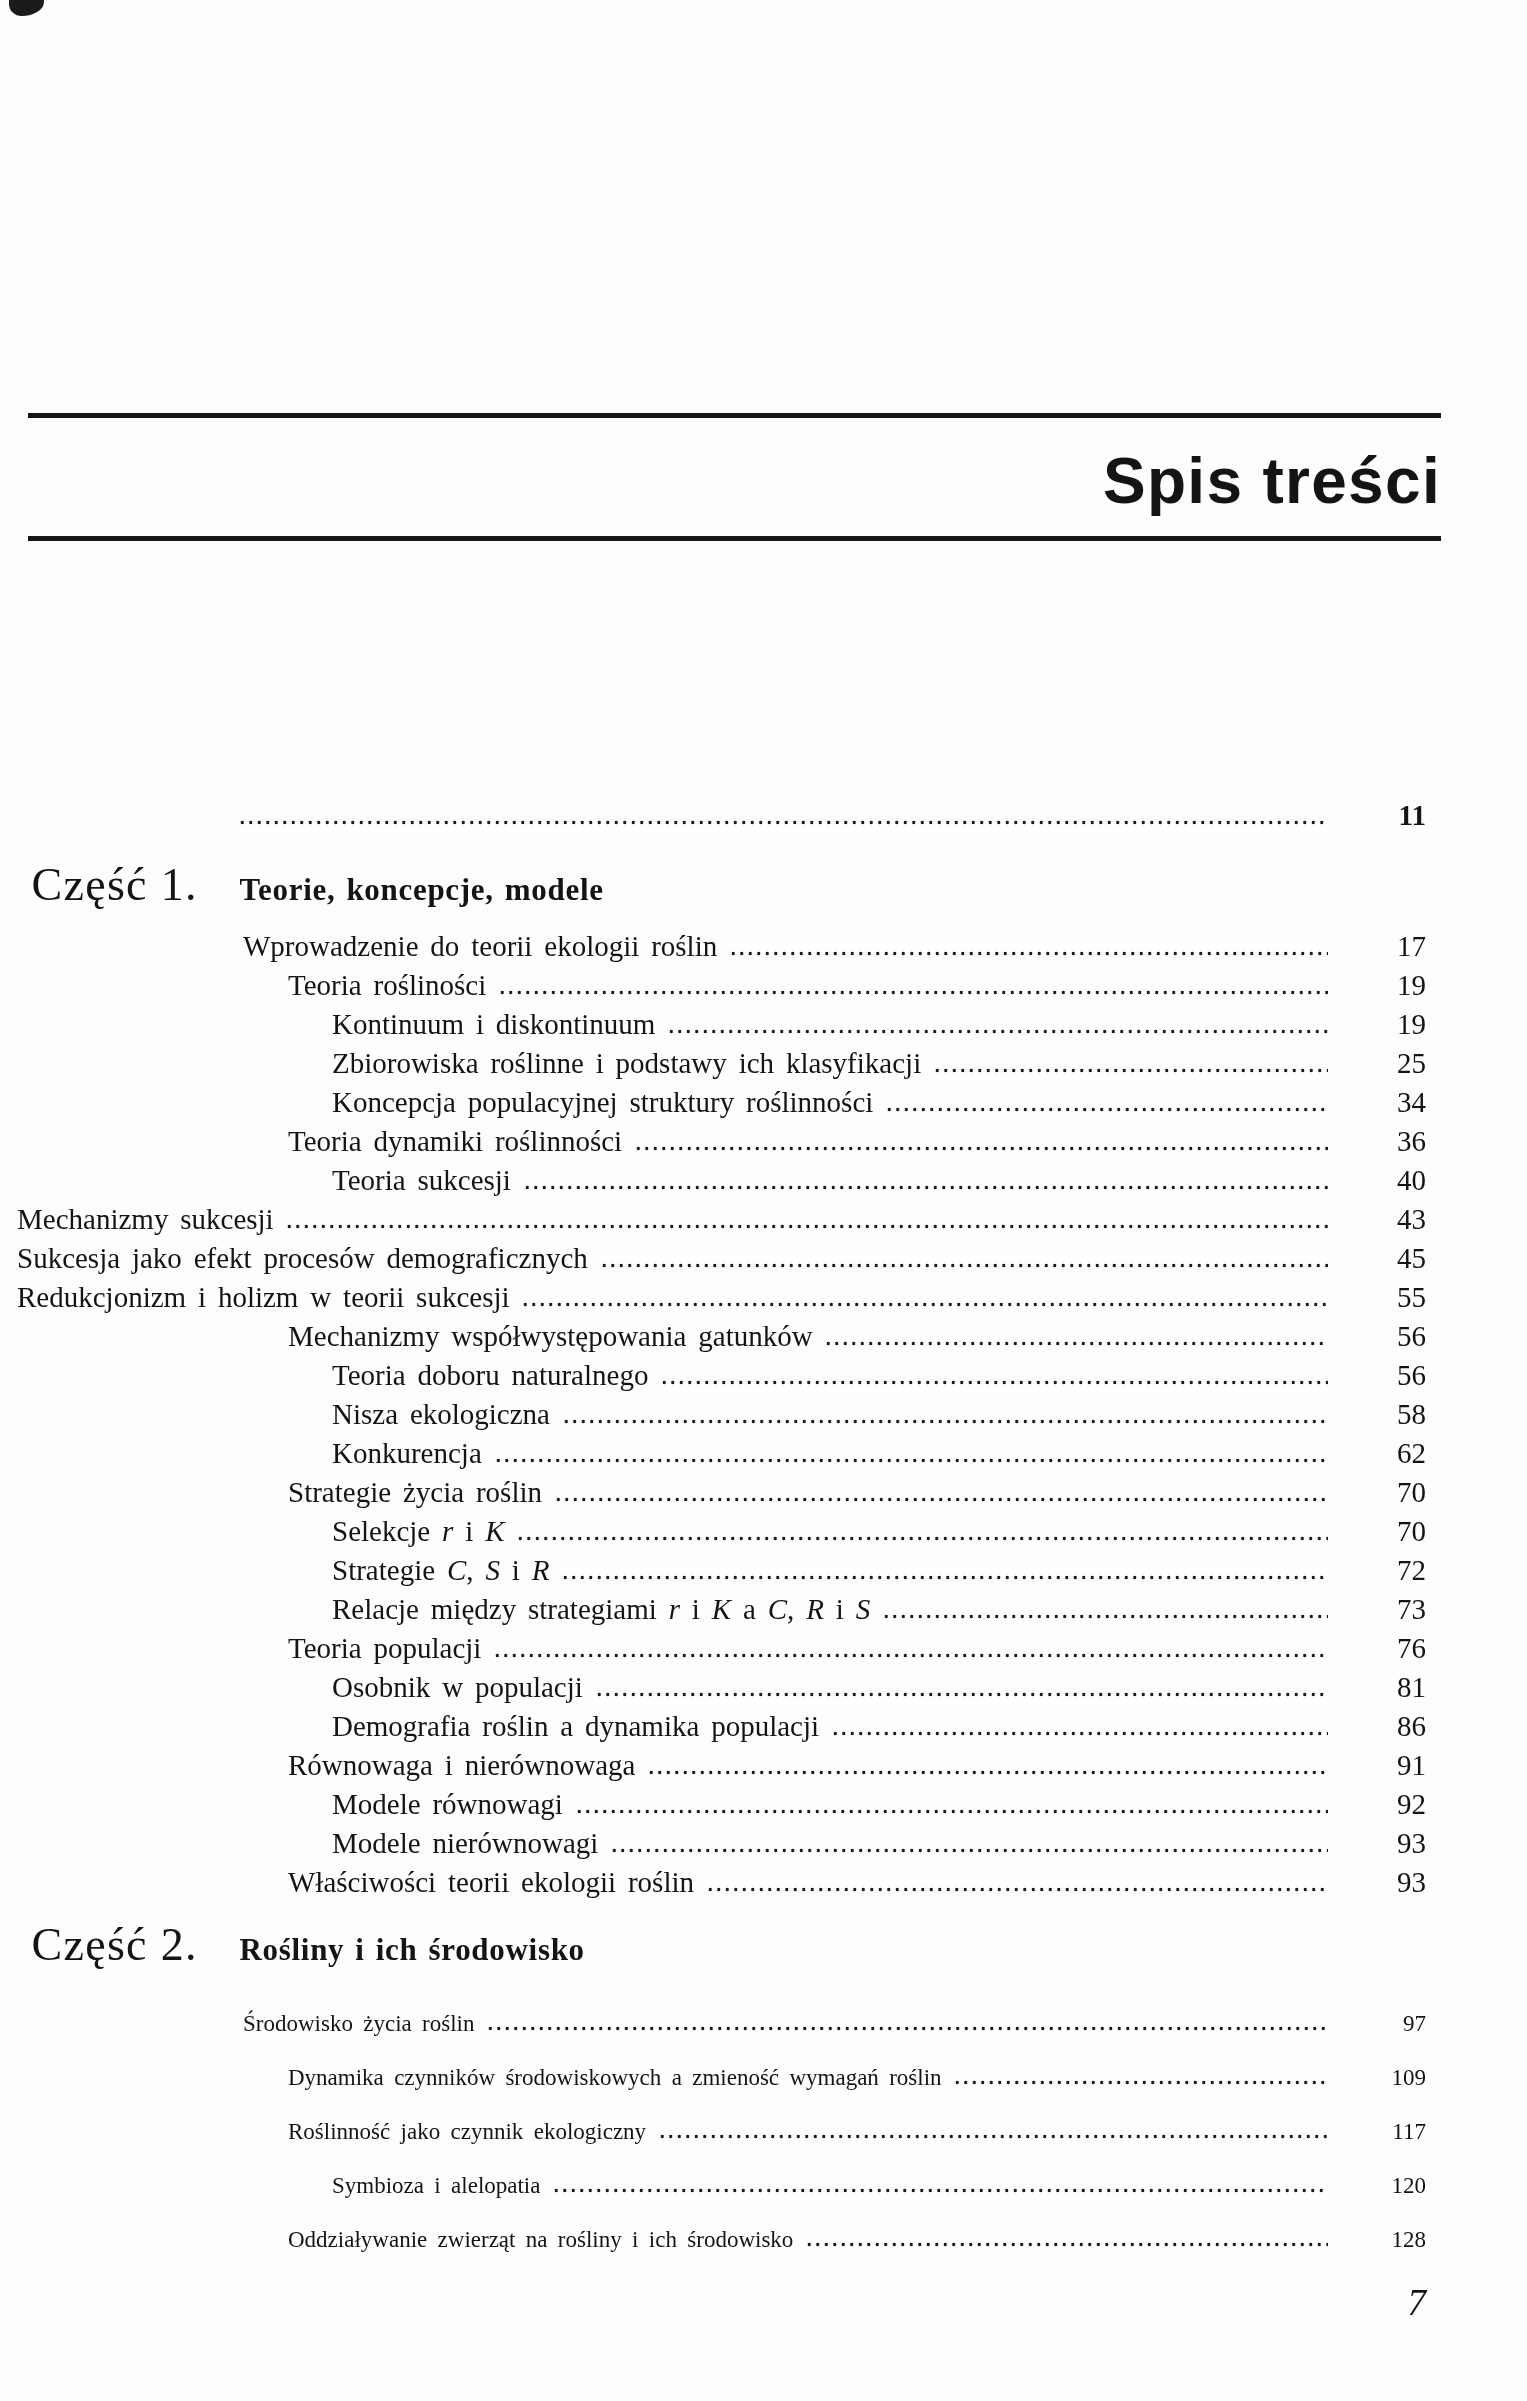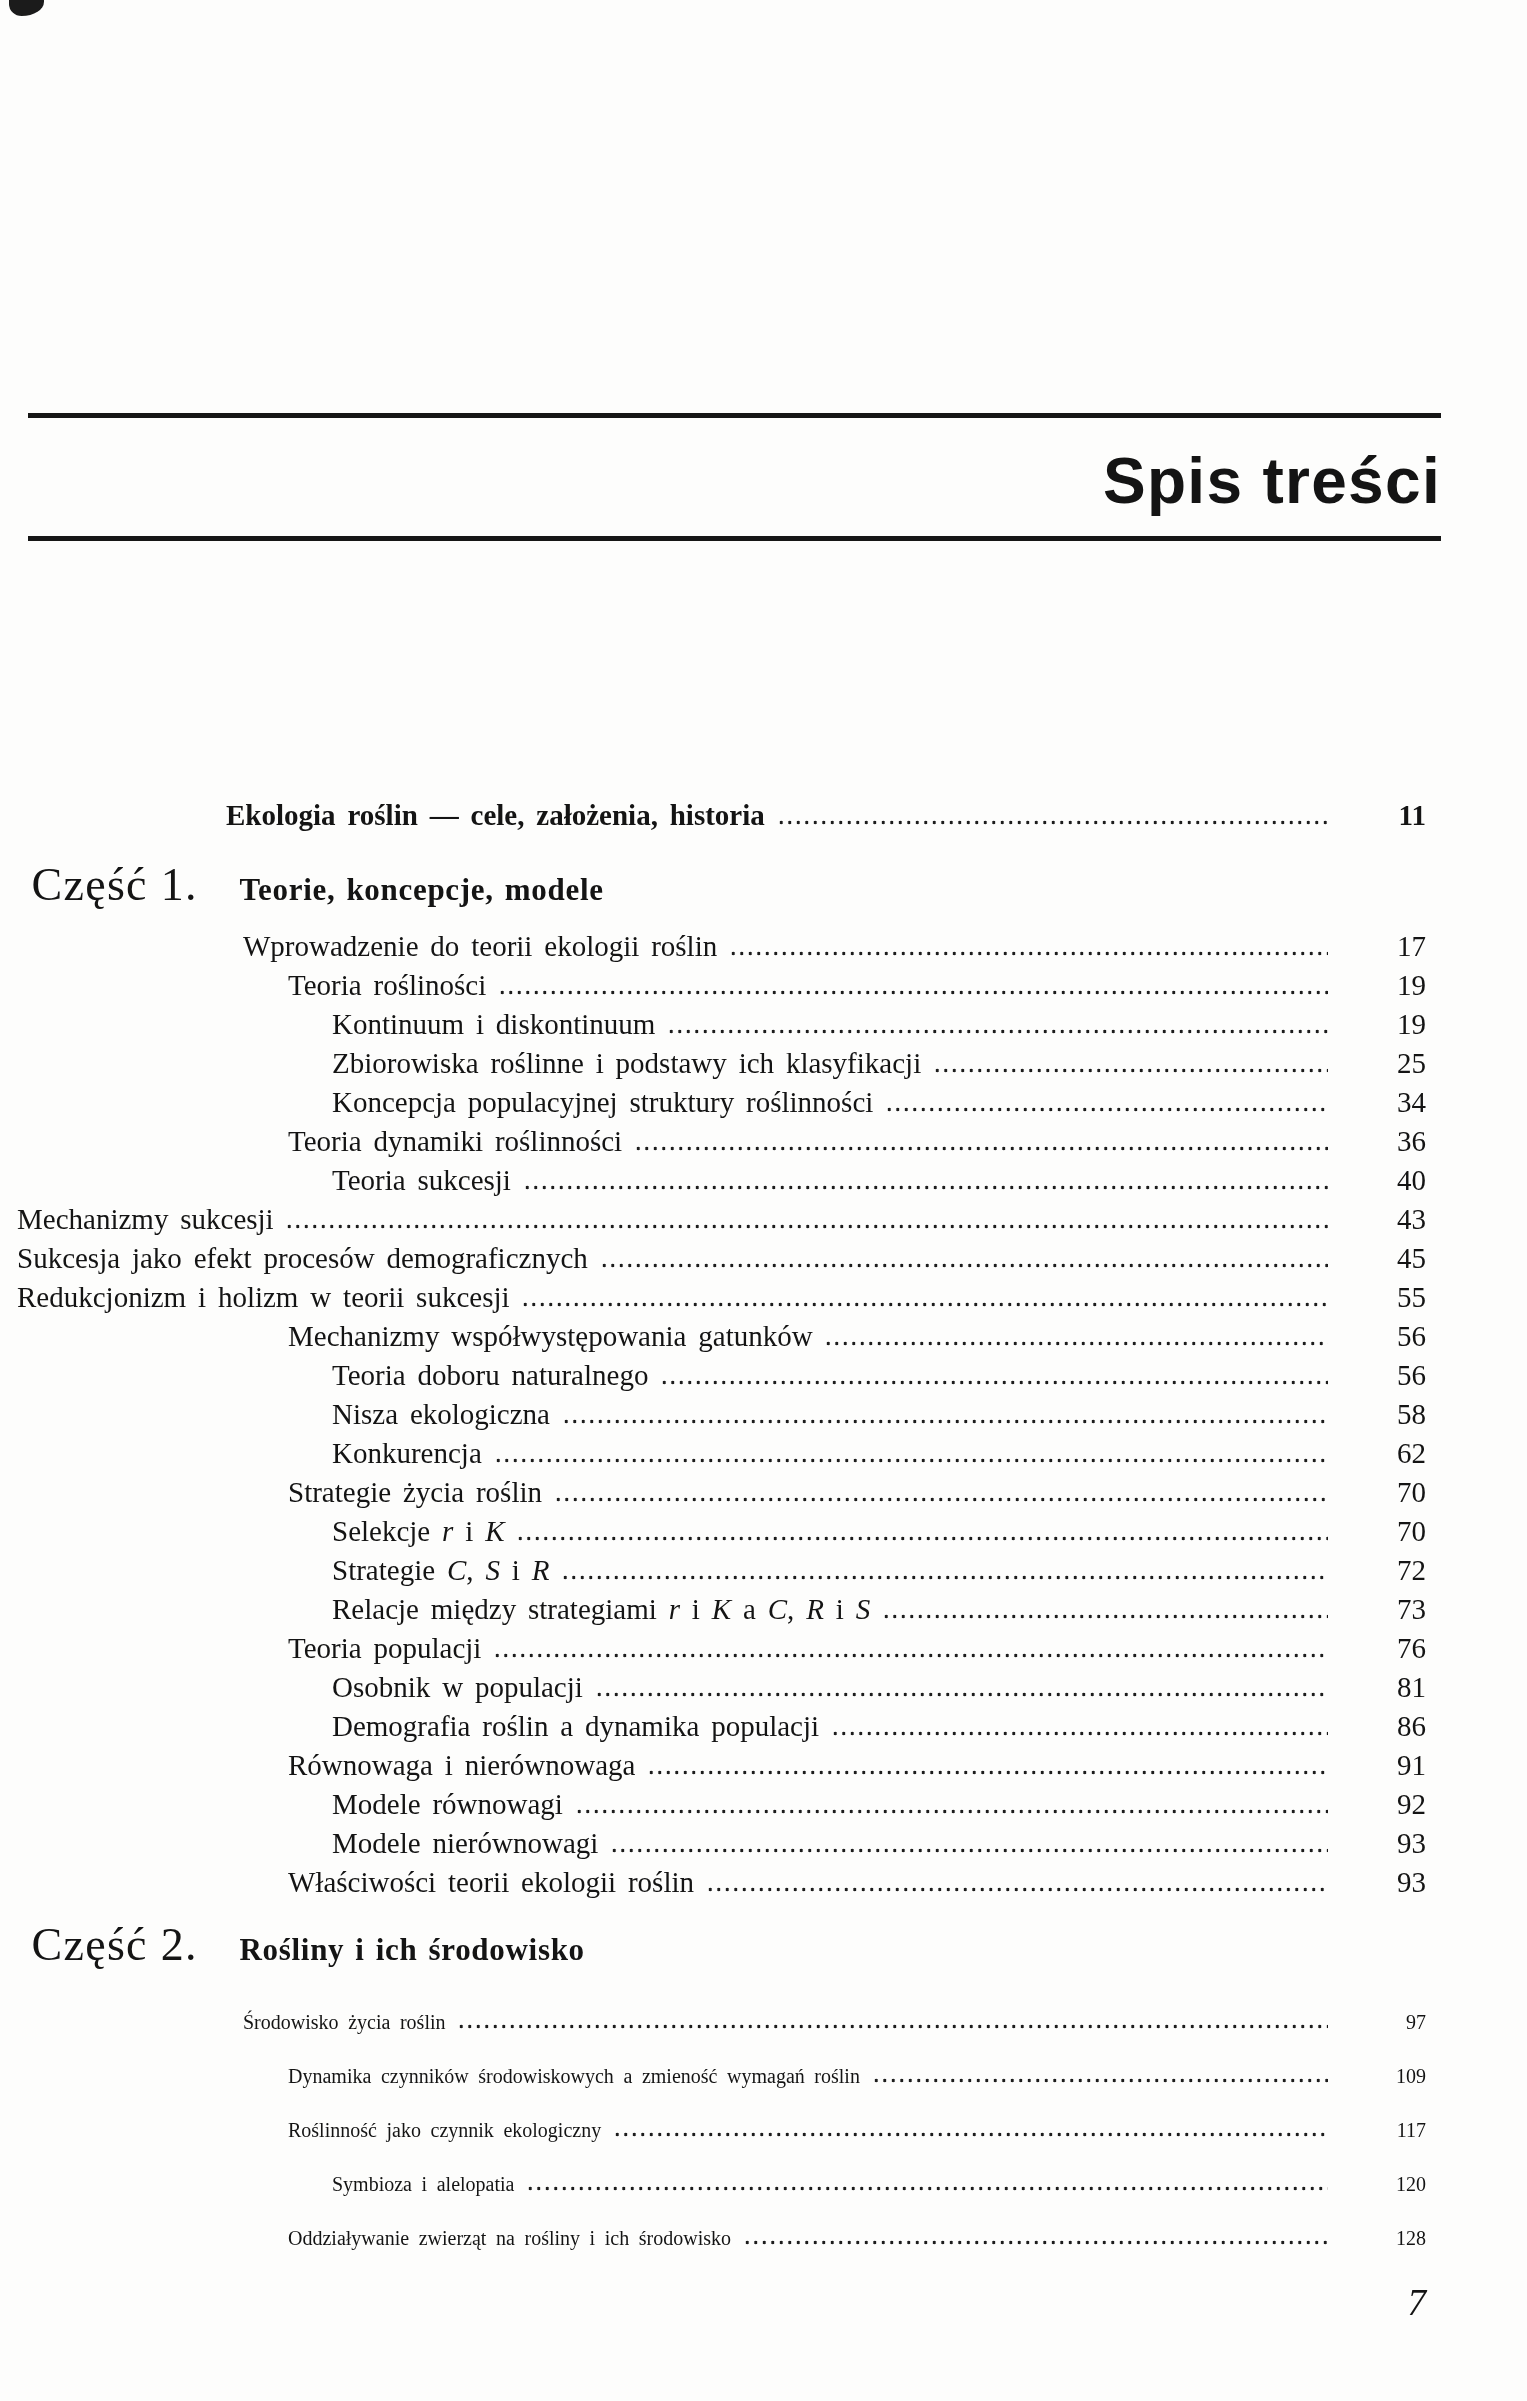--- a/index.html
+++ b/index.html
@@ -20,21 +20,21 @@
   .lbl{white-space:nowrap;}
   .leader{flex:1;height:4.6px;margin-left:11.8px;
           background-image:radial-gradient(circle,#1c1c1c 1.6px,rgba(0,0,0,0) 1.9px);
           background-size:8.5px 4.6px;background-position:left bottom;background-repeat:repeat-x;}
   .num{min-width:98px;text-align:right;white-space:nowrap;}
   .front-row{position:absolute;left:226px;right:101px;top:799px;height:39px;
              font-weight:bold;font-size:29px;}
   .list{position:absolute;left:17px;right:101px;}
   .list-p1{top:930px;font-size:29px;}
   .list-p1 .toc-row{height:39px;}
-  .list-p2{top:2011px;font-size:20px;}
+  .list-p2{top:2011px;font-size:23px;}
   .list-p2 .toc-row{height:54px;}
   .indent-0{padding-left:226px;}
   .indent-1{padding-left:271px;}
   .indent-2{padding-left:315px;}
   .indent-3{}
   .part-heading{position:absolute;left:31.5px;display:flex;align-items:baseline;gap:13px;}
   .ph-1{top:858px;}
   .ph-2{top:1918px;}
   .part-label{font-size:46px;width:195px;letter-spacing:1.3px;flex:0 0 auto;}
   .part-title{font-weight:bold;font-size:31px;letter-spacing:0.7px;word-spacing:2.6px;}
@@ -48,21 +48,20 @@
 
   <div class="speck"></div>
 
   <div class="rule rule-top"></div>
   <div class="title-band">
     <span class="title">Spis treści</span>
   </div>
   <div class="rule rule-bottom"></div>
 
   <div class="toc-row front-row">
-    <span class="lbl">Ekologia roślin — cele, założenia, historia</span>
     <span class="leader"></span>
     <span class="num">11</span>
   </div>
 
   <div class="part-heading ph-1">
     <span class="part-label">Część 1.</span>
     <span class="part-title">Teorie, koncepcje, modele</span>
   </div>
   <div class="list list-p1">
       <div class="toc-row indent-0">

